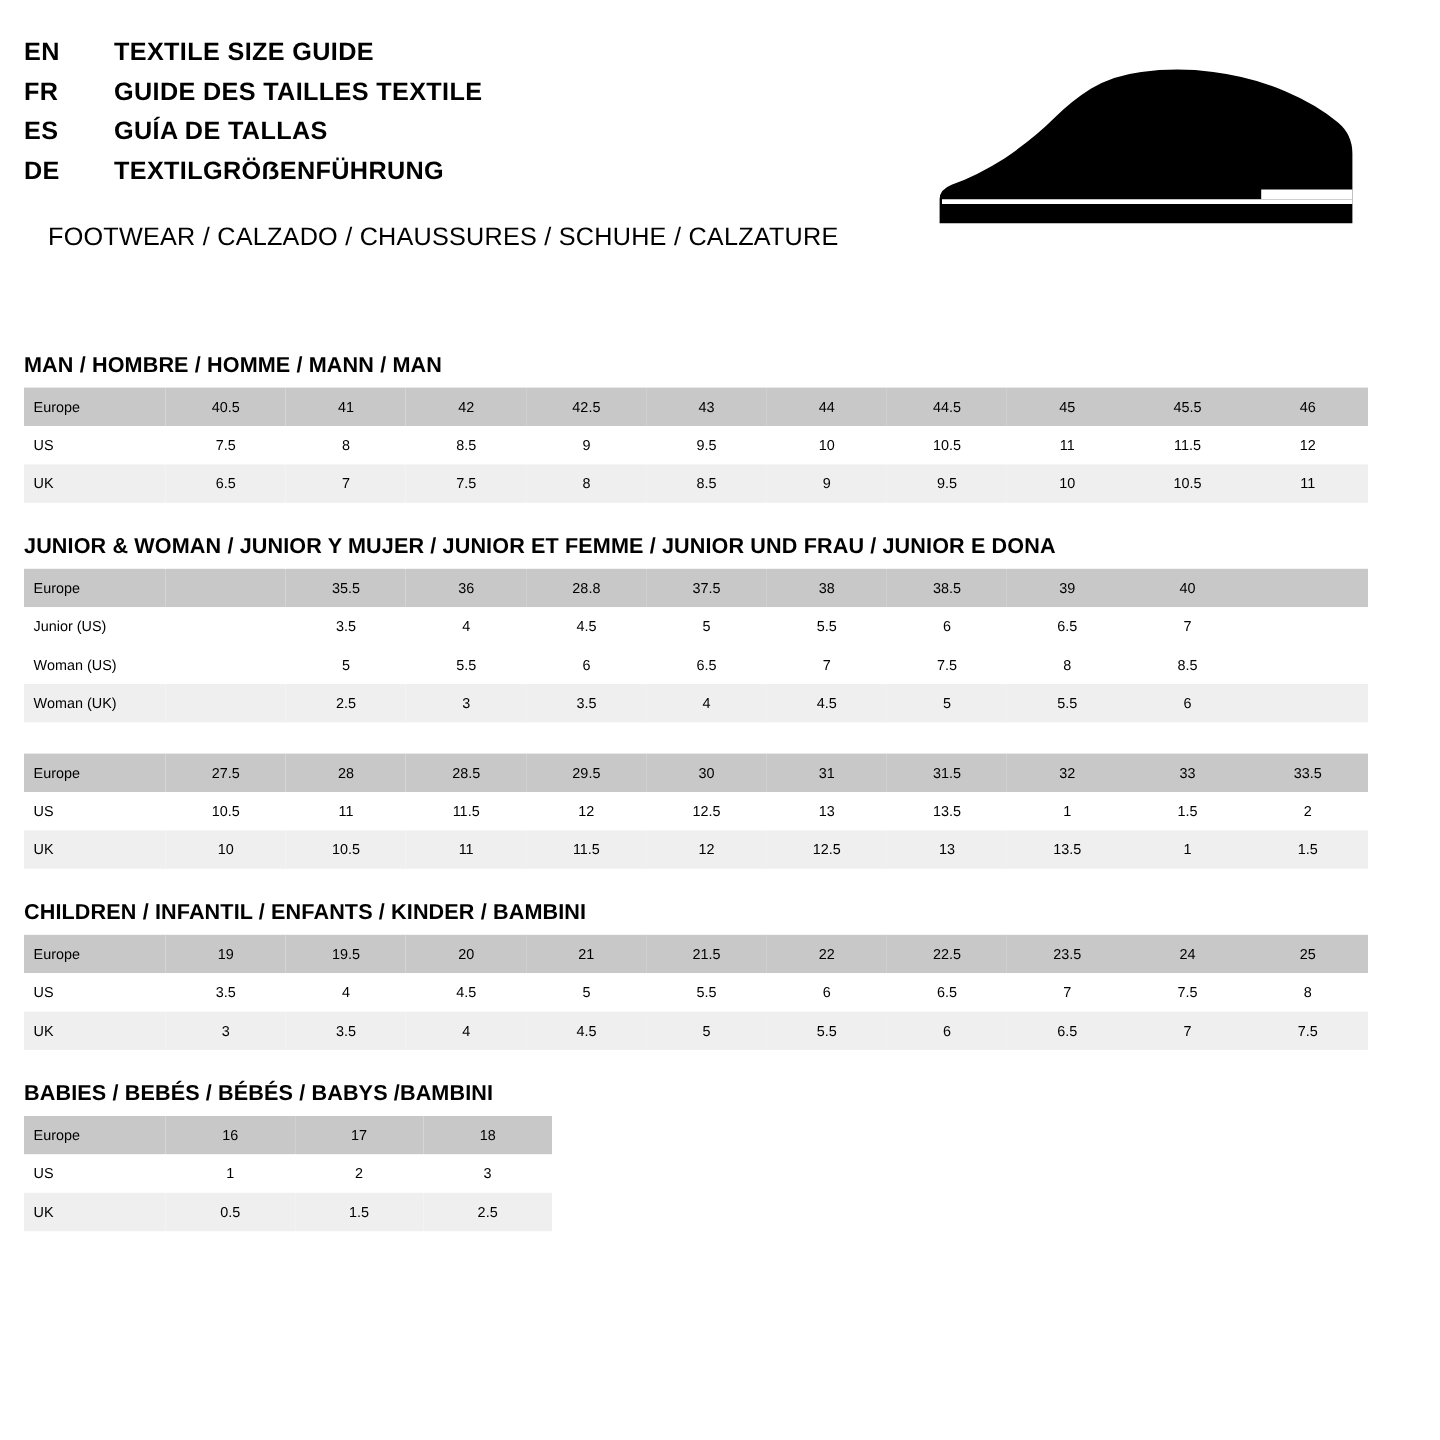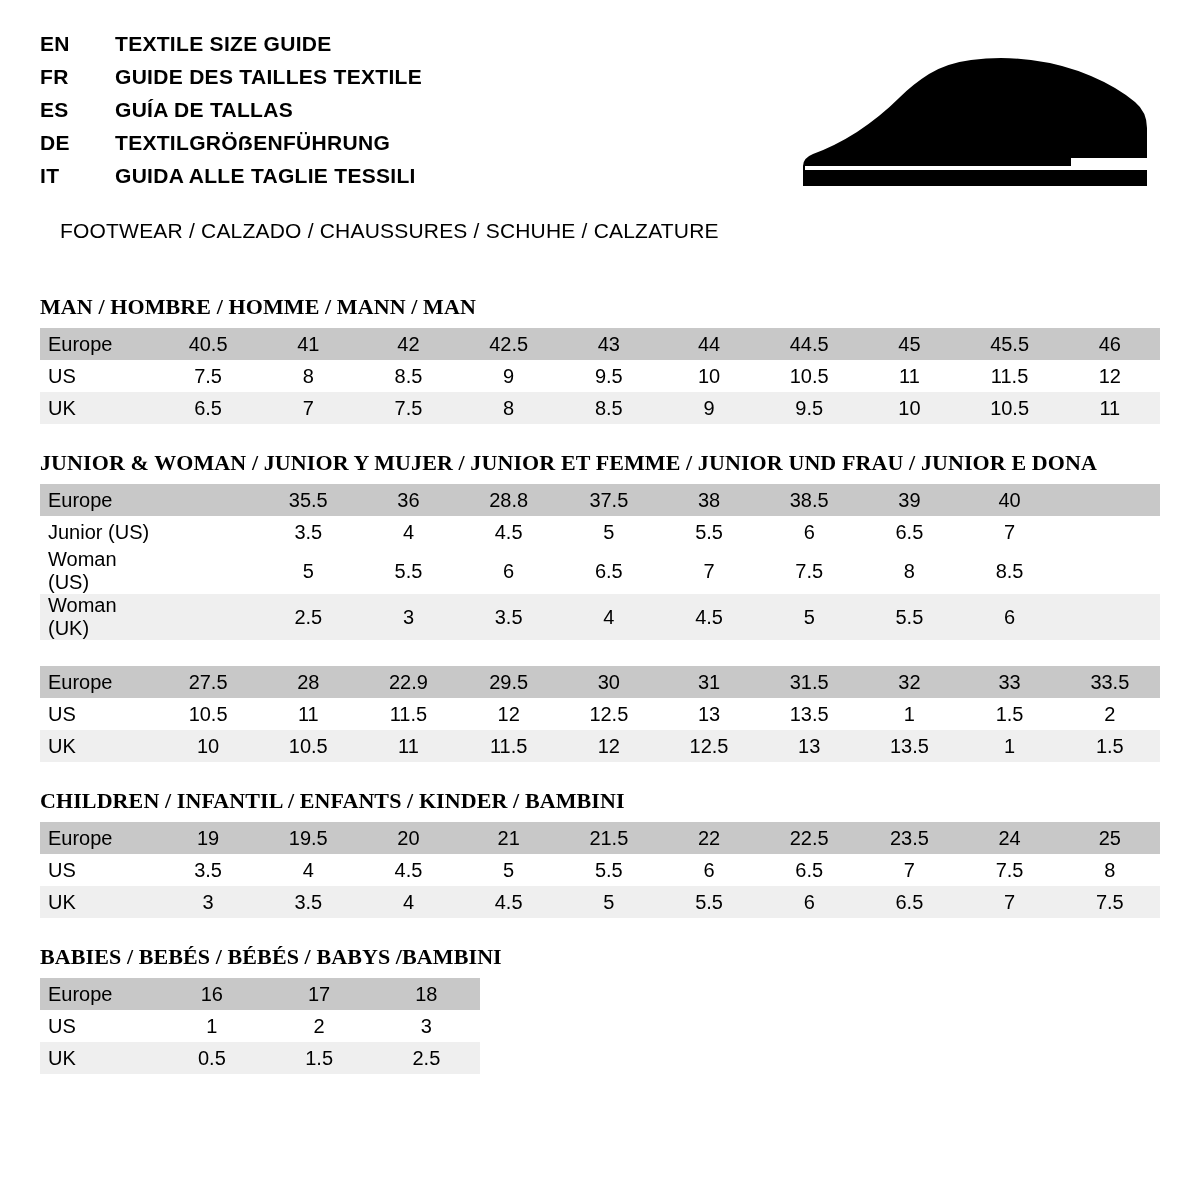--- a/index.html
+++ b/index.html
@@ -12,21 +12,21 @@
     background: #ffffff;
     font-family: "Liberation Sans", sans-serif;
     color: #000000;
     overflow: hidden;
   }
   .page {
     position: relative;
     width: 1200px;
     height: 887px;
     box-sizing: border-box;
-    padding: 32px 40px 0 40px;
+    padding: 32px 40px 0 20px;
   }
 
   
   .header {
     position: relative;
     height: 180px;
   }
   .lang-list {
     display: block;
   }
@@ -64,30 +64,29 @@
   }
 
   
   .sections {
     margin-top: 82px;
   }
   .section {
     margin-bottom: 26px;
   }
   .section-title {
-    font-size: 22px;
+    font-size: 18px;
     font-weight: bold;
     margin-bottom: 8px;
     letter-spacing: 0.1px;
-    font-family: Liberation Serif, serif;
   }
   table.size-table {
     border-collapse: collapse;
     table-layout: fixed;
-    font-size: 20px;
+    font-size: 12px;
   }
   table.size-table.full {
     width: 1120px;
   }
   table.size-table.small {
     width: 440px;
   }
   table.size-table td {
     height: 32px;
     padding: 0;
@@ -130,24 +129,20 @@
         <span class="lang-text">GUIDE DES TAILLES TEXTILE</span>
       </div>
       <div class="lang-row">
         <span class="lang-code">ES</span>
         <span class="lang-text">GUÍA DE TALLAS</span>
       </div>
       <div class="lang-row">
         <span class="lang-code">DE</span>
         <span class="lang-text">TEXTILGRÖẞENFÜHRUNG</span>
       </div>
-      <div class="lang-row">
-        <span class="lang-code">IT</span>
-        <span class="lang-text">GUIDA ALLE TAGLIE TESSILI</span>
-      </div>
     </div>
 
     <div class="shoe-icon">
       <svg viewBox="0 0 360 140" width="360" height="140" aria-hidden="true">
         <path fill="#000000" d="M8 132 L8 112 Q8 104 18 100 Q40 92 62 78 Q86 62 104 44 Q118 30 134 20 Q152 9 176 6 Q206 2 236 6 Q268 10 296 22 Q322 33 340 48 Q352 58 352 74 L352 100 L352 132 Z"></path>
         <path fill="#ffffff" d="M276 104 L352 104 L352 112 L276 112 Z"></path>
         <path fill="#ffffff" d="M10 112 L352 112 L352 116 L10 116 Z"></path>
       </svg>
     </div>
 
@@ -302,21 +297,21 @@
             <col class="col-data">
             <col class="col-data">
             <col class="col-data">
             <col class="col-data">
         </colgroup>
         <tbody>
           <tr class="head">
             <td class="label">Europe</td>
             <td>27.5</td>
             <td>28</td>
-            <td>22.9</td>
+            <td>28.5</td>
             <td>29.5</td>
             <td>30</td>
             <td>31</td>
             <td>31.5</td>
             <td>32</td>
             <td>33</td>
             <td>33.5</td>
           </tr>
           <tr class="odd">
             <td class="label">US</td>

